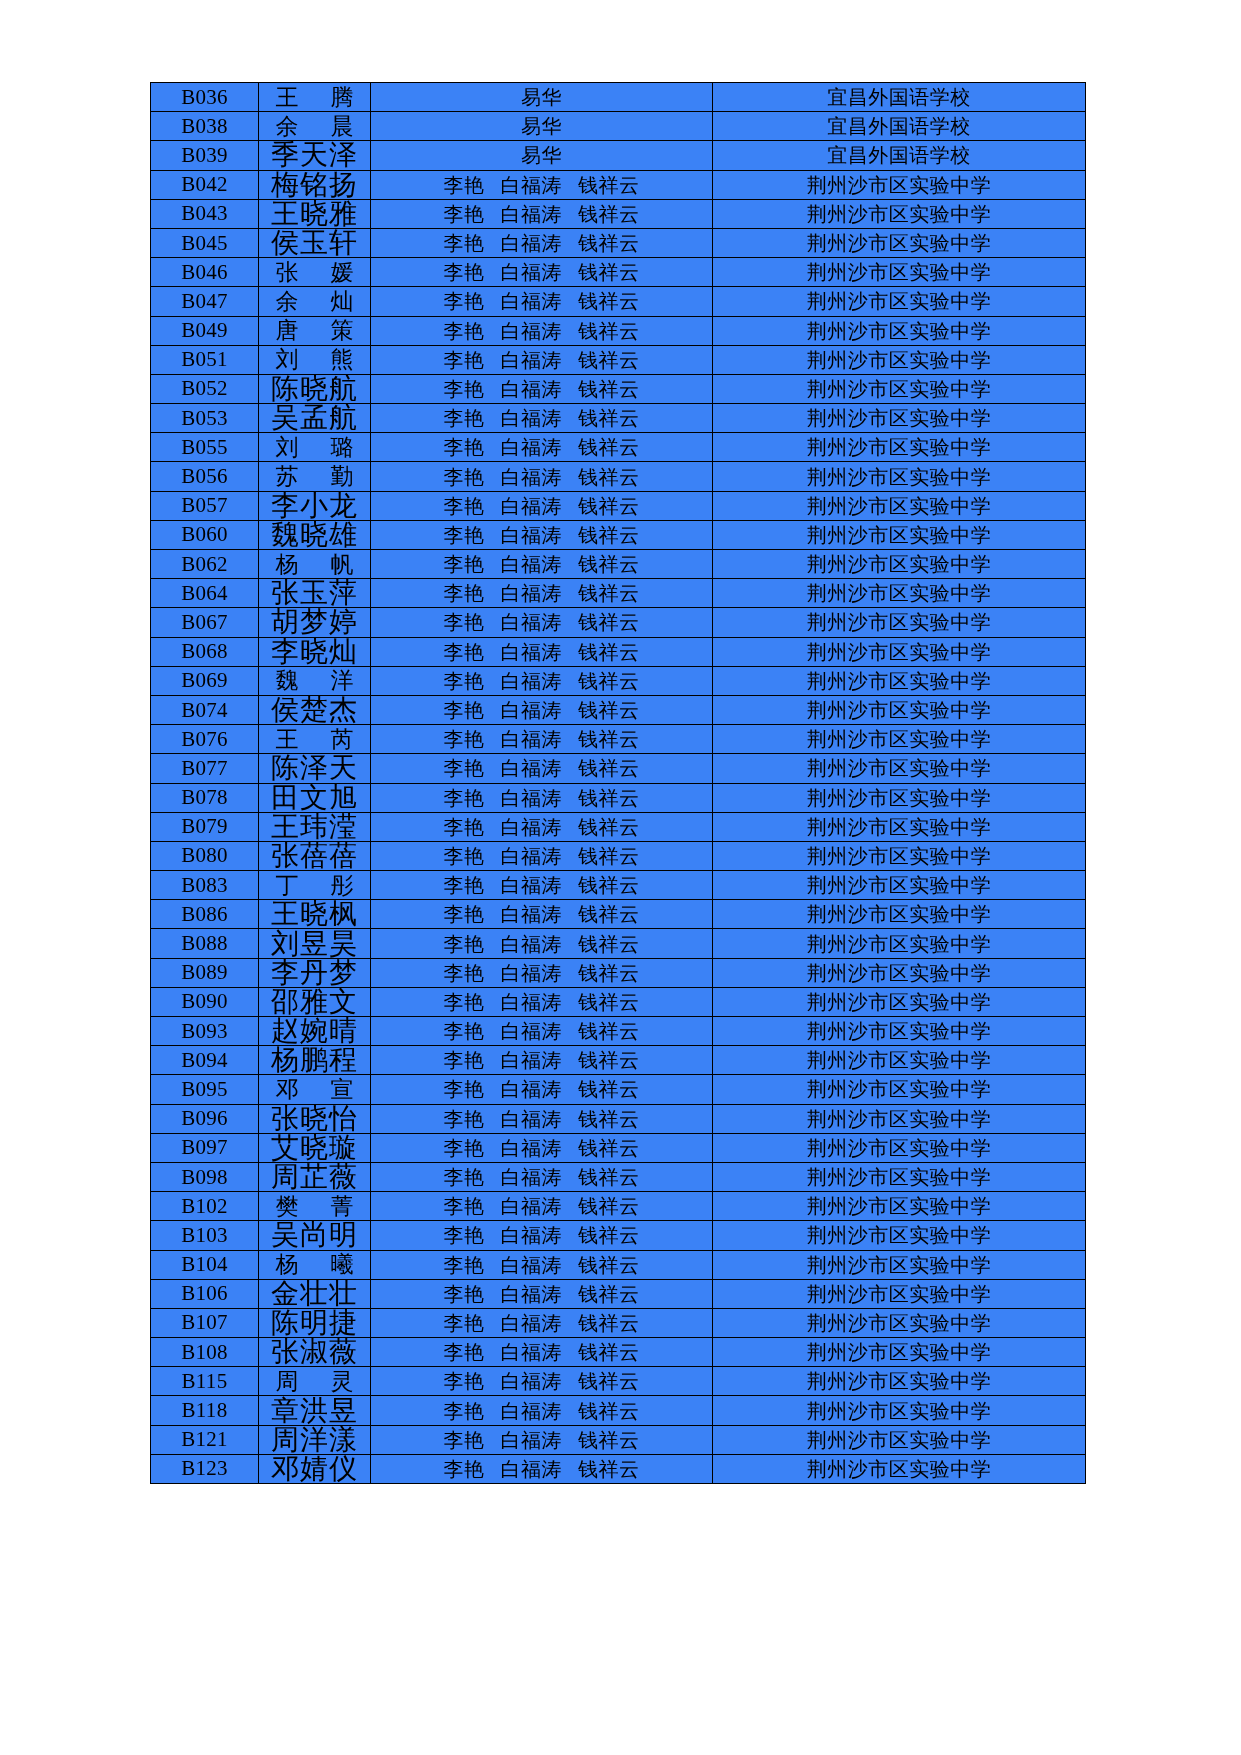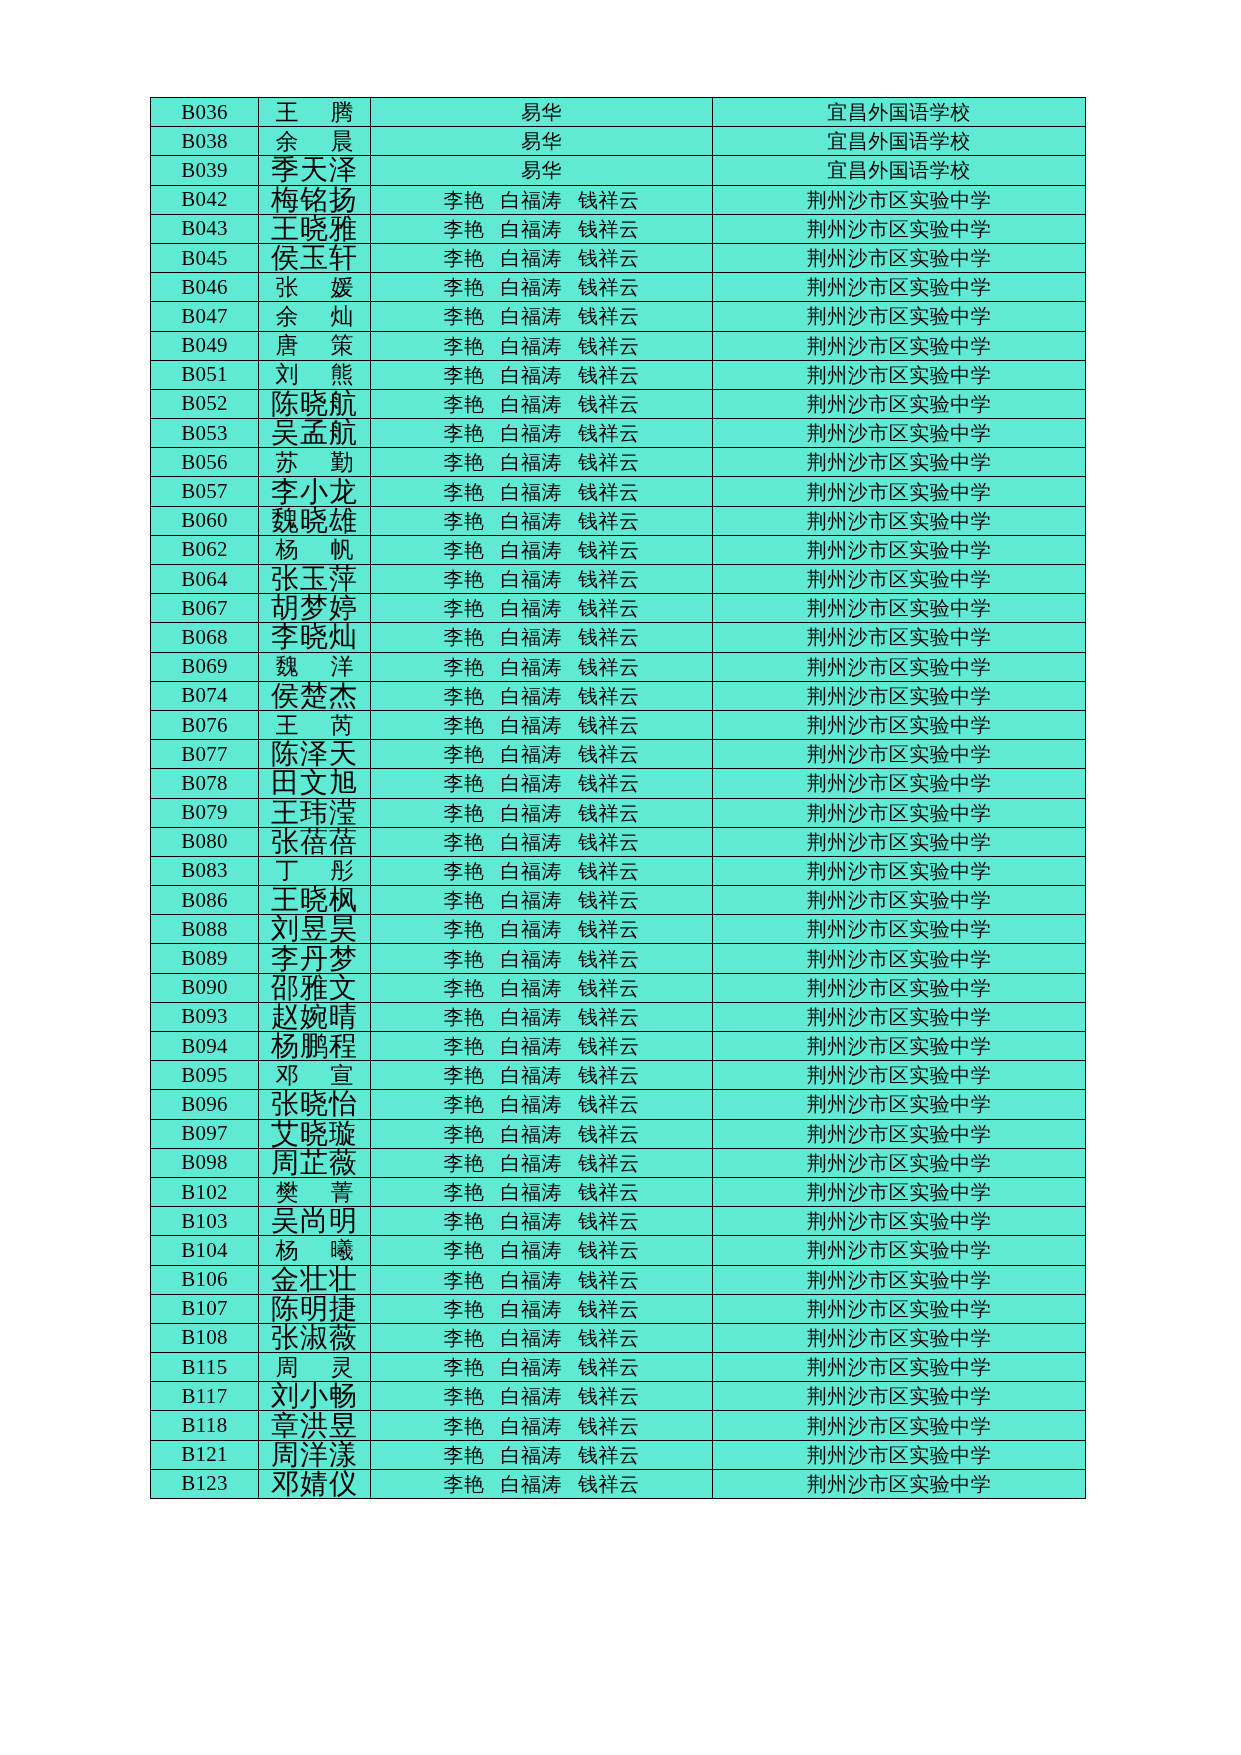--- a/index.html
+++ b/index.html
@@ -22,22 +22,21 @@
     background: #ffffff;
   }
 
   #roster-table {
     position: absolute;
     left: 150px;
     top: 82px;
     width: 935px;
     border-collapse: collapse;
     table-layout: fixed;
-    background: #5eead4;
-    margin-top: 15px;
+    background: #3b82f6;
   }
 
   #roster-table col.col-code   { width: 108px; }
   #roster-table col.col-name   { width: 112px; }
   #roster-table col.col-coach  { width: 342px; }
   #roster-table col.col-school { width: 373px; }
 
   #roster-table td {
     border: 1.6px solid #000000;
     height: 28.2px;
@@ -159,20 +158,26 @@
           <td class="cell-coach"><span class="coach-group">李艳</span><span class="coach-sep"></span><span class="coach-group">白福涛</span><span class="coach-sep"></span><span class="coach-group">钱祥云</span></td>
           <td class="cell-school"><span class="school-text">荆州沙市区实验中学</span></td>
         </tr>
         <tr>
           <td class="cell-code">B053</td>
           <td class="cell-name"><span class="name-3">吴孟航</span></td>
           <td class="cell-coach"><span class="coach-group">李艳</span><span class="coach-sep"></span><span class="coach-group">白福涛</span><span class="coach-sep"></span><span class="coach-group">钱祥云</span></td>
           <td class="cell-school"><span class="school-text">荆州沙市区实验中学</span></td>
         </tr>
         <tr>
+          <td class="cell-code">B055</td>
+          <td class="cell-name"><span class="name-2">刘璐</span></td>
+          <td class="cell-coach"><span class="coach-group">李艳</span><span class="coach-sep"></span><span class="coach-group">白福涛</span><span class="coach-sep"></span><span class="coach-group">钱祥云</span></td>
+          <td class="cell-school"><span class="school-text">荆州沙市区实验中学</span></td>
+        </tr>
+        <tr>
           <td class="cell-code">B056</td>
           <td class="cell-name"><span class="name-2">苏勤</span></td>
           <td class="cell-coach"><span class="coach-group">李艳</span><span class="coach-sep"></span><span class="coach-group">白福涛</span><span class="coach-sep"></span><span class="coach-group">钱祥云</span></td>
           <td class="cell-school"><span class="school-text">荆州沙市区实验中学</span></td>
         </tr>
         <tr>
           <td class="cell-code">B057</td>
           <td class="cell-name"><span class="name-3">李小龙</span></td>
           <td class="cell-coach"><span class="coach-group">李艳</span><span class="coach-sep"></span><span class="coach-group">白福涛</span><span class="coach-sep"></span><span class="coach-group">钱祥云</span></td>
           <td class="cell-school"><span class="school-text">荆州沙市区实验中学</span></td>
@@ -347,26 +352,20 @@
         </tr>
         <tr>
           <td class="cell-code">B108</td>
           <td class="cell-name"><span class="name-3">张淑薇</span></td>
           <td class="cell-coach"><span class="coach-group">李艳</span><span class="coach-sep"></span><span class="coach-group">白福涛</span><span class="coach-sep"></span><span class="coach-group">钱祥云</span></td>
           <td class="cell-school"><span class="school-text">荆州沙市区实验中学</span></td>
         </tr>
         <tr>
           <td class="cell-code">B115</td>
           <td class="cell-name"><span class="name-2">周灵</span></td>
-          <td class="cell-coach"><span class="coach-group">李艳</span><span class="coach-sep"></span><span class="coach-group">白福涛</span><span class="coach-sep"></span><span class="coach-group">钱祥云</span></td>
-          <td class="cell-school"><span class="school-text">荆州沙市区实验中学</span></td>
-        </tr>
-        <tr>
-          <td class="cell-code">B117</td>
-          <td class="cell-name"><span class="name-3">刘小畅</span></td>
           <td class="cell-coach"><span class="coach-group">李艳</span><span class="coach-sep"></span><span class="coach-group">白福涛</span><span class="coach-sep"></span><span class="coach-group">钱祥云</span></td>
           <td class="cell-school"><span class="school-text">荆州沙市区实验中学</span></td>
         </tr>
         <tr>
           <td class="cell-code">B118</td>
           <td class="cell-name"><span class="name-3">章洪昱</span></td>
           <td class="cell-coach"><span class="coach-group">李艳</span><span class="coach-sep"></span><span class="coach-group">白福涛</span><span class="coach-sep"></span><span class="coach-group">钱祥云</span></td>
           <td class="cell-school"><span class="school-text">荆州沙市区实验中学</span></td>
         </tr>
         <tr>

